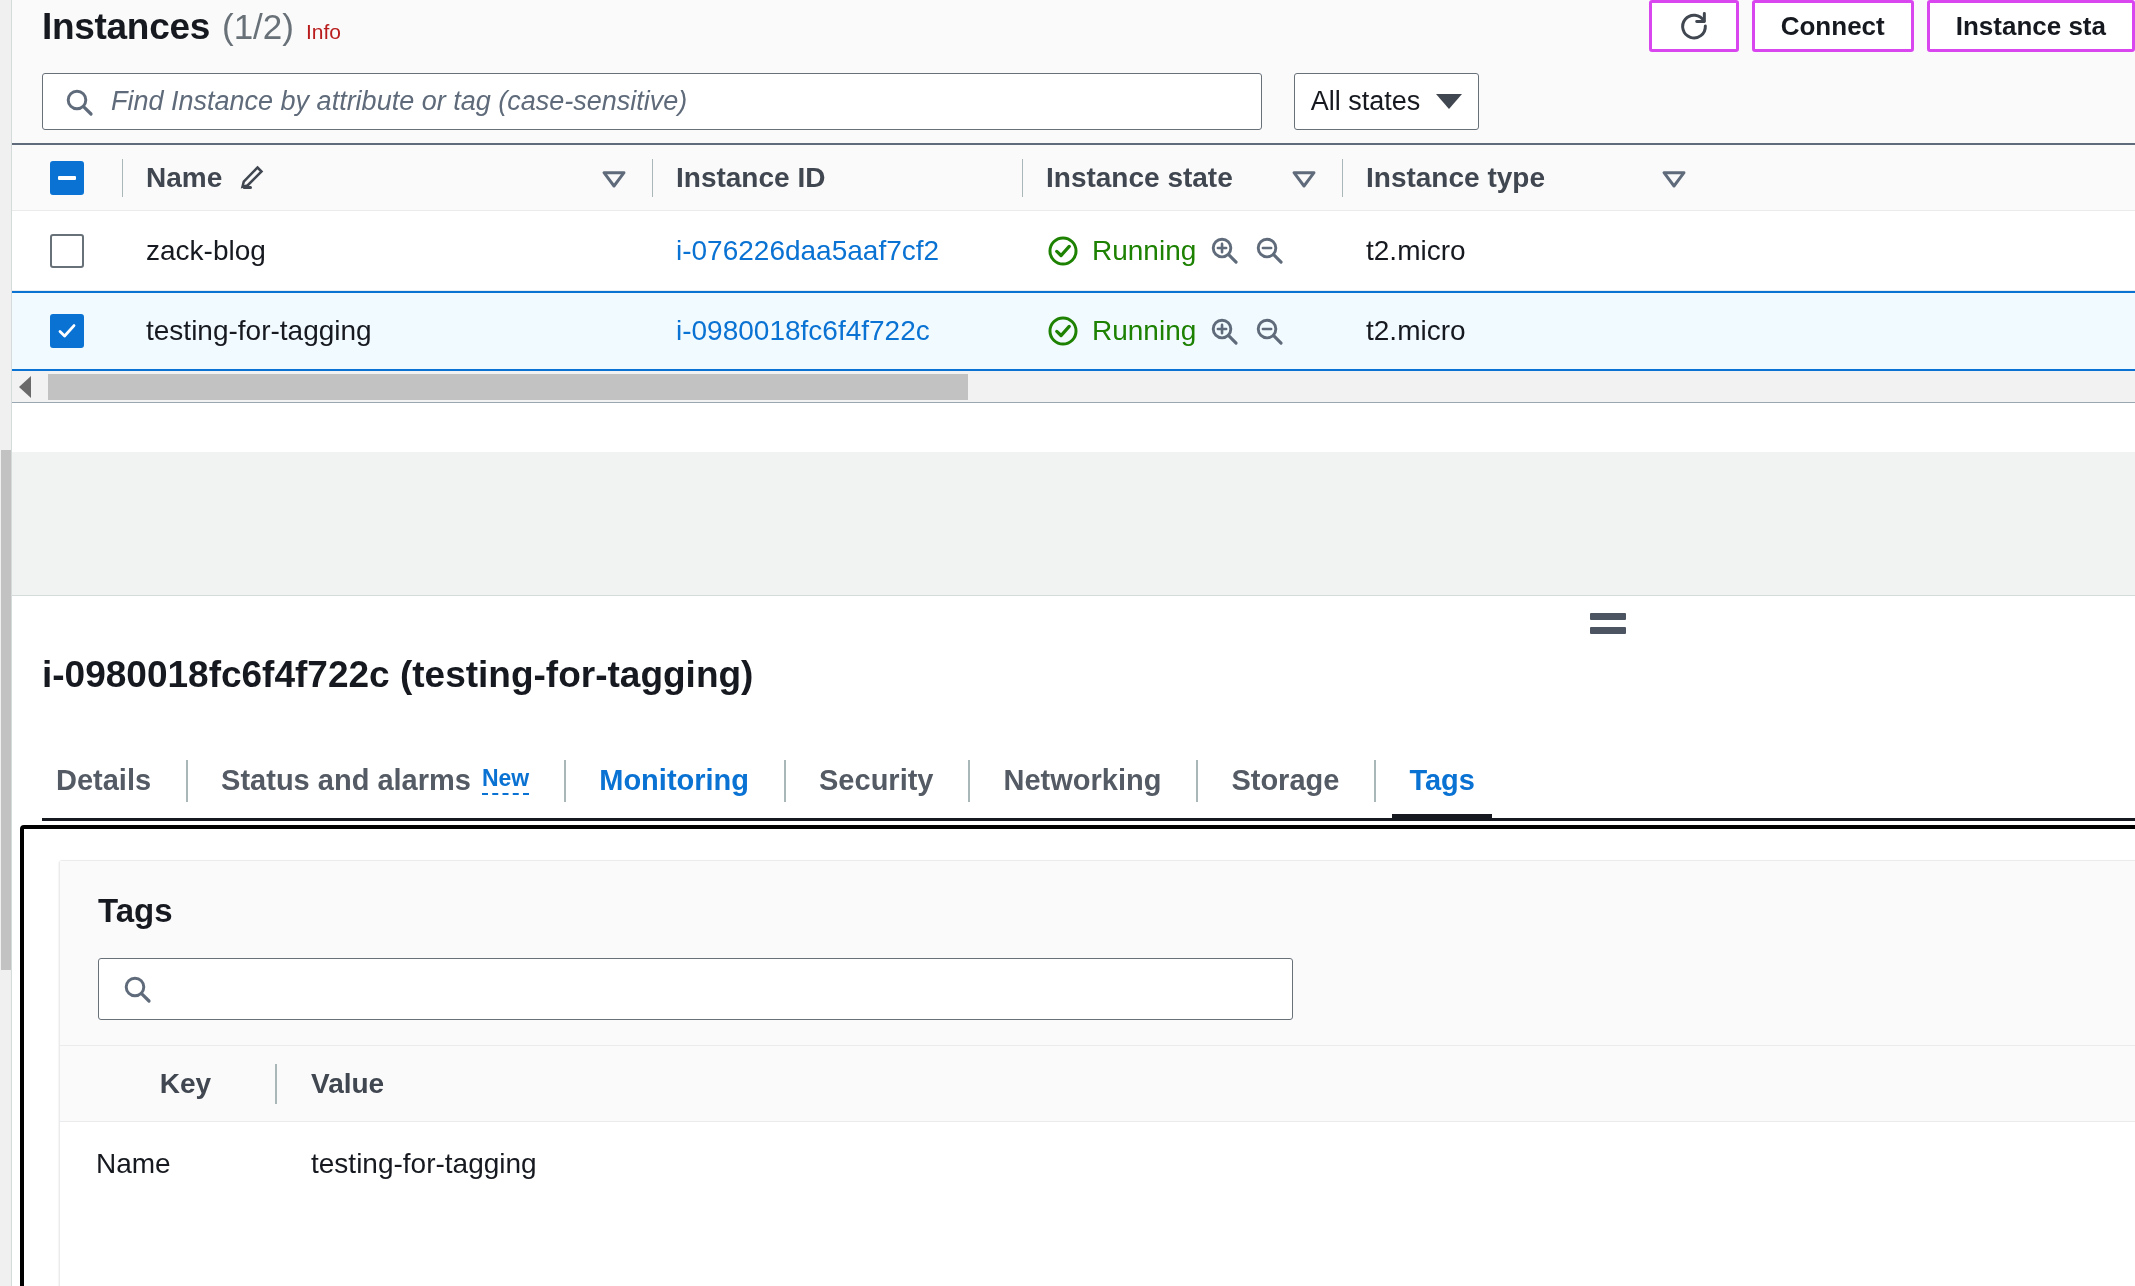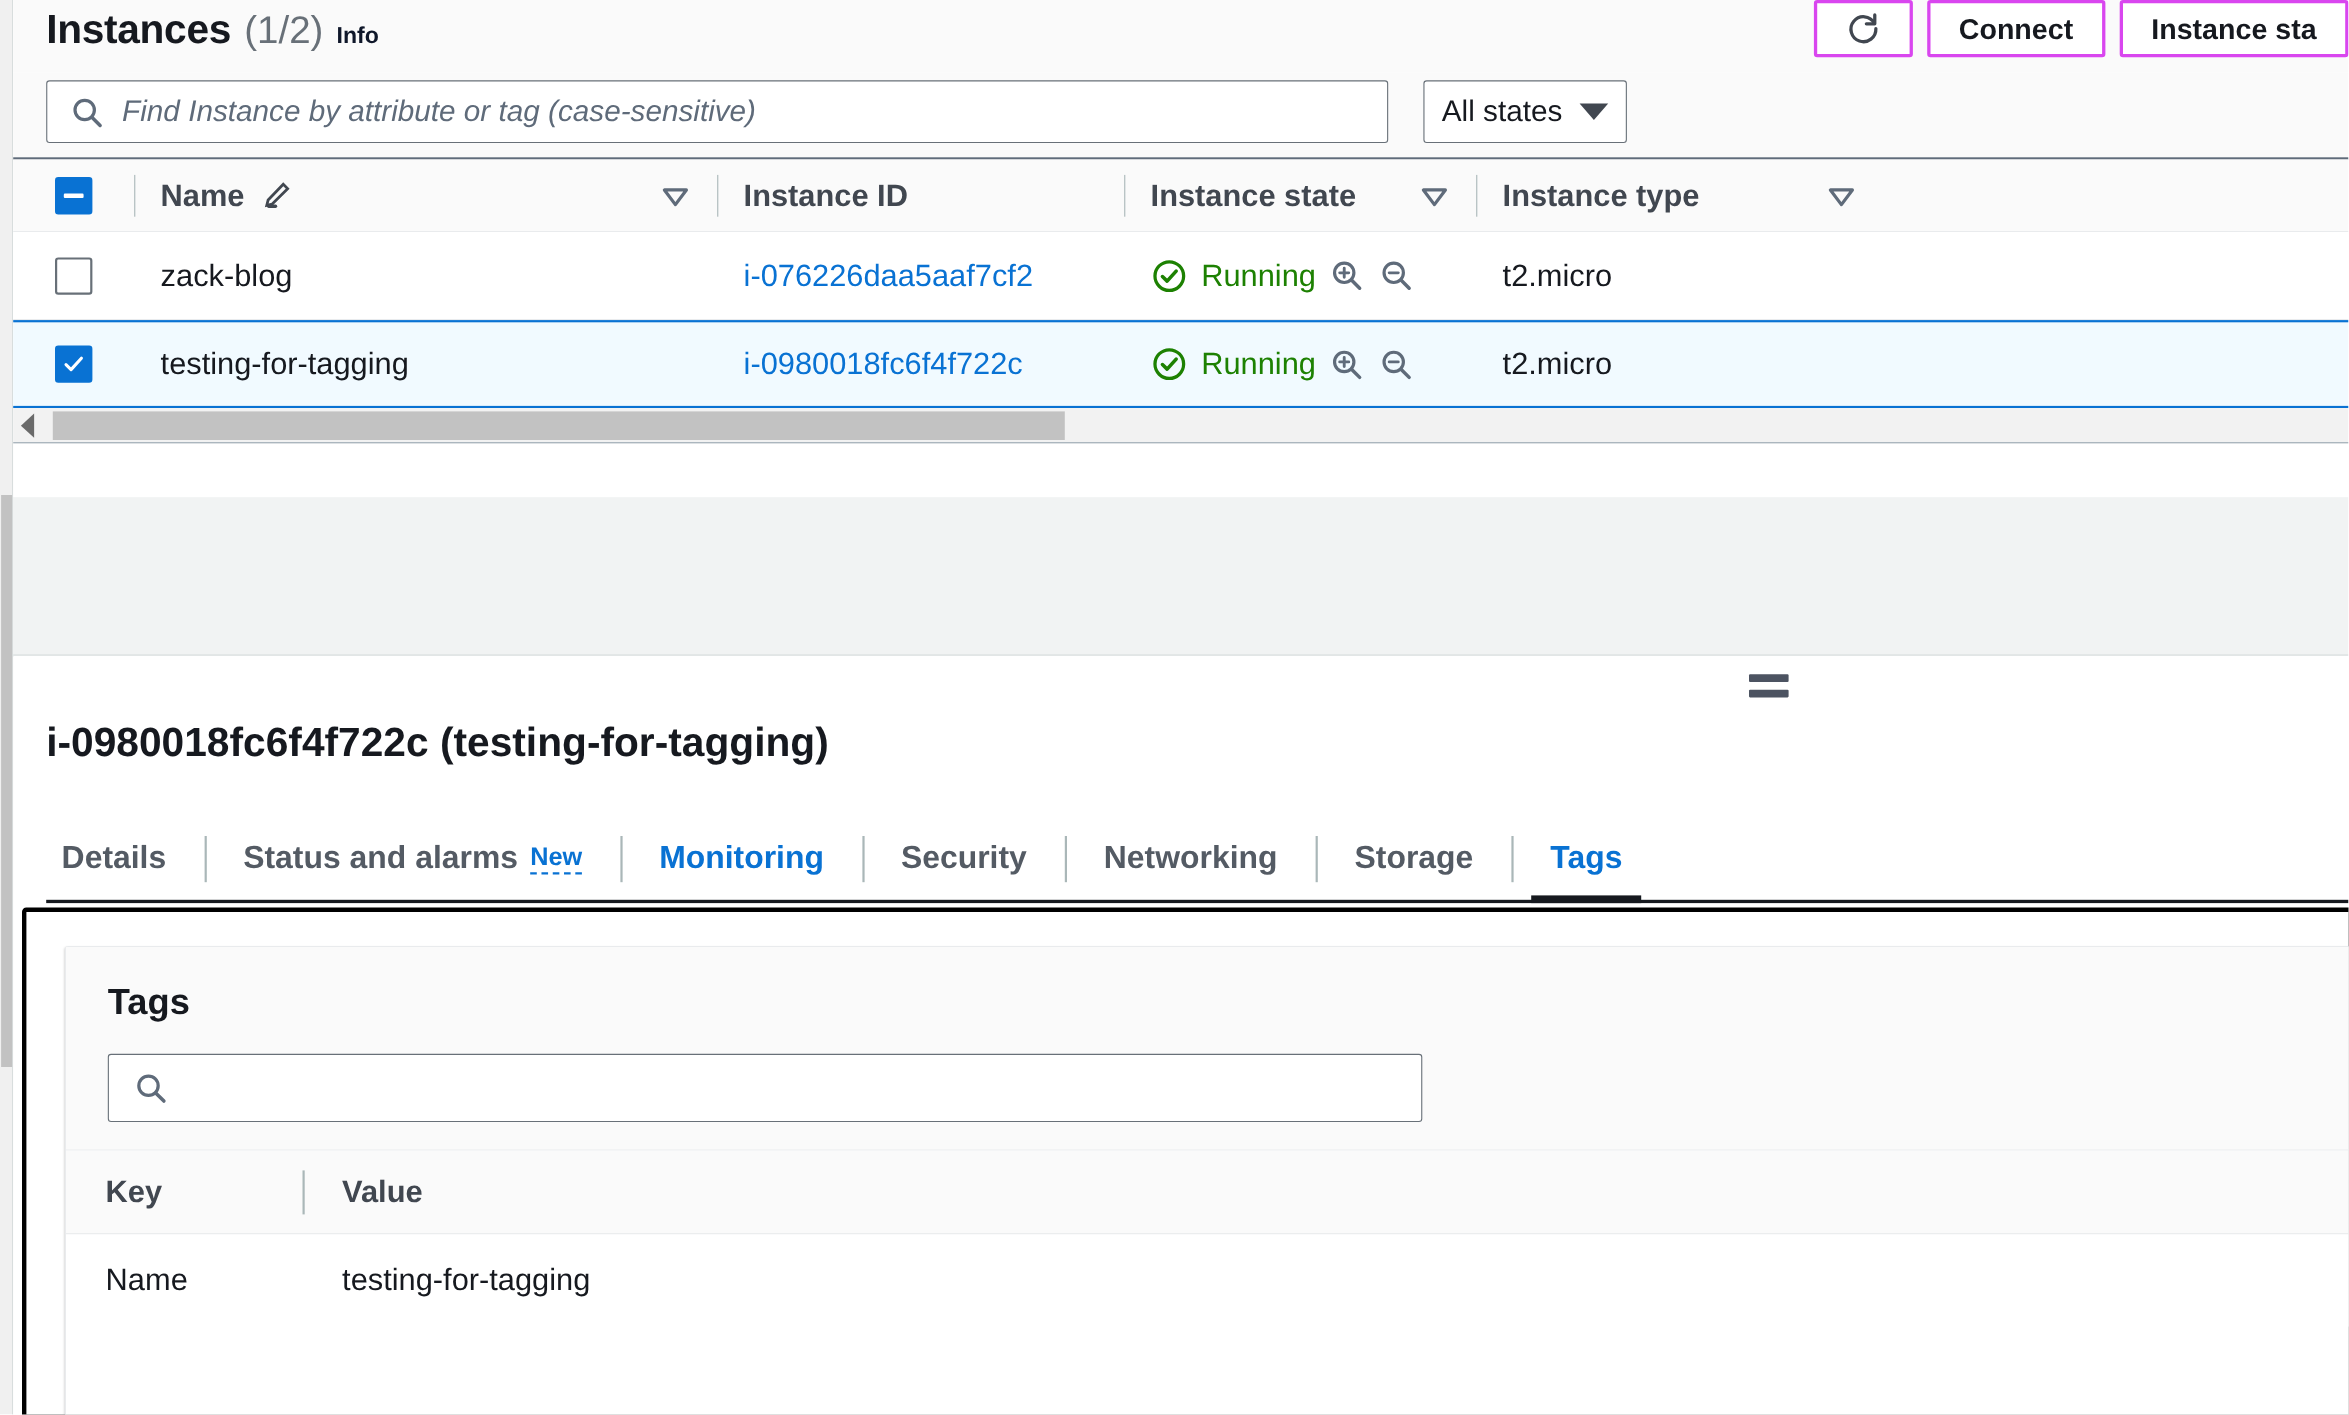--- a/index.html
+++ b/index.html
@@ -31,21 +31,21 @@
   
   .table-header {
     position:relative; height:66px; background:#fafafa;
   }
   .title-block {
     position:absolute; left:30px; top:6px;
     display:flex; align-items:baseline; gap:12px;
   }
   .title-main { font-size:37px; font-weight:bold; color:#16191f; letter-spacing:-0.3px; }
   .title-count { font-size:35px; font-weight:400; color:#687078; }
-  .title-info { font-size:21px; font-weight:bold; color:#0f172a; cursor:pointer;text-align:center; }
+  .title-info { font-size:21px; font-weight:normal; color:#b91c1c; cursor:pointer;text-align:center; }
 
   .header-actions {
     position:absolute; right:0px; top:0px;
     display:flex; align-items:center; gap:13px;
   }
   .btn {
     height:52px; min-width:54px;
     border:3px solid #d946ef; border-radius:3px; background:#ffffff;
     display:flex; align-items:center; justify-content:center;
     padding:0 26px;
@@ -219,21 +219,21 @@
   }
   .tags-search .mag { width:32px; height:32px; }
 
   .kv-head {
     height:76px; background:#fafafa; border-bottom:1px solid #e9ebed;
     display:flex; align-items:center; position:relative;
   }
   .kv-col { position:relative; height:100%; display:flex; align-items:center; flex:none; }
   .kv-col .divider { position:absolute; left:0; top:18px; width:2px; height:40px; background:#aab7b8; }
   .kv-head-label { font-size:28px; font-weight:bold; color:#414750; padding-left:36px; }
-  .kv-key { width:215px; }
+  .kv-key { width:215px;justify-content:center; }
   .kv-val { width:700px; }
 
   .kv-row { height:84px; display:flex; align-items:center; background:#ffffff; }
   .kv-cell { flex:none; padding-left:36px; font-size:28px; color:#16191f; white-space:nowrap; }
 </style>
 </head>
 <body>
 
 <div id="root">
 

